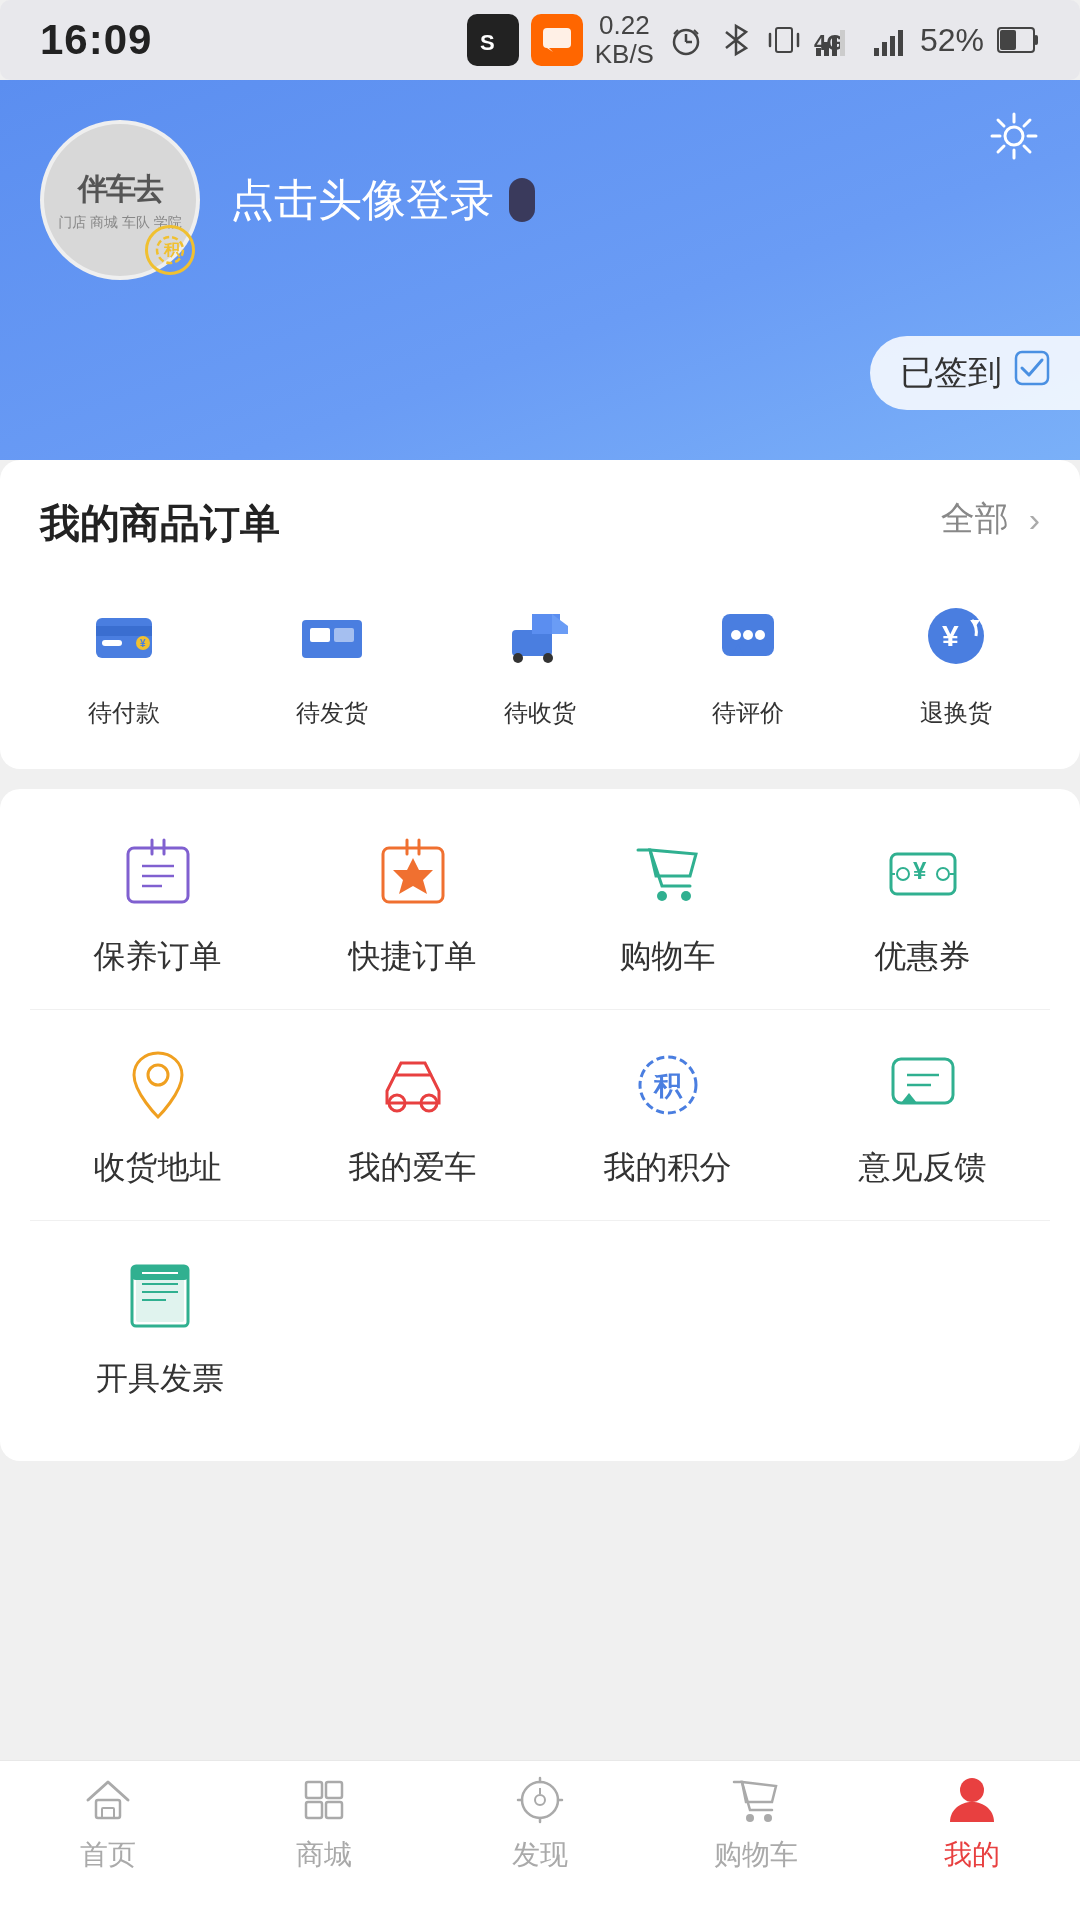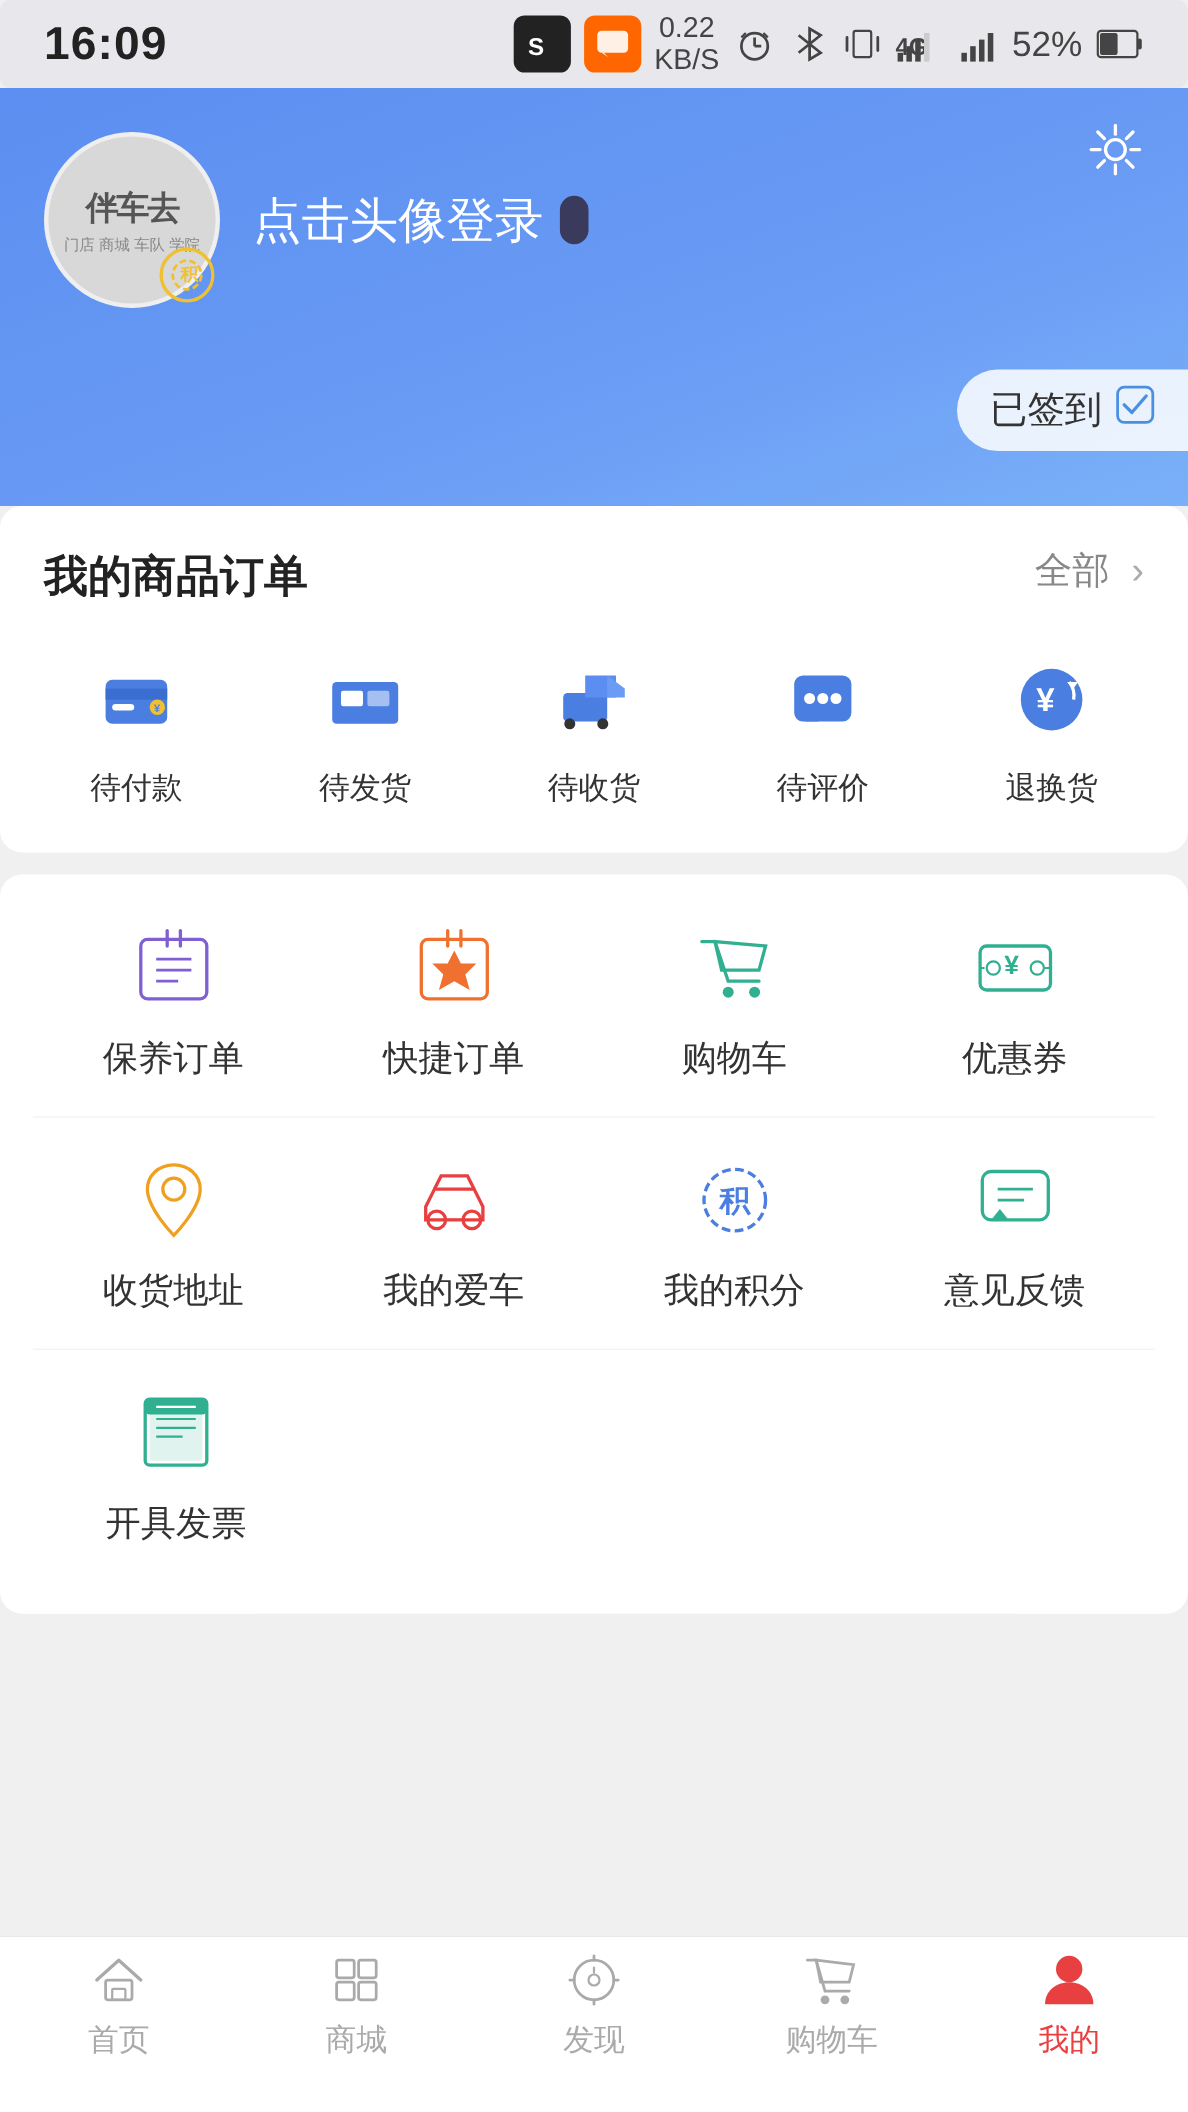--- a/index.html
+++ b/index.html
@@ -176,21 +176,21 @@
     }
     .icon-box {
       width: 90px;
       height: 90px;
       display: flex;
       align-items: center;
       justify-content: center;
       font-size: 60px;
     }
     .icon-label {
-      font-size: 28px;
+      font-size: 24px;
       color: #333;
       text-align: right;
     }
 
     
     .grid-section {
       background: white;
       margin: 0 0 20px 0;
       border-radius: 20px;
       padding: 30px 0;

